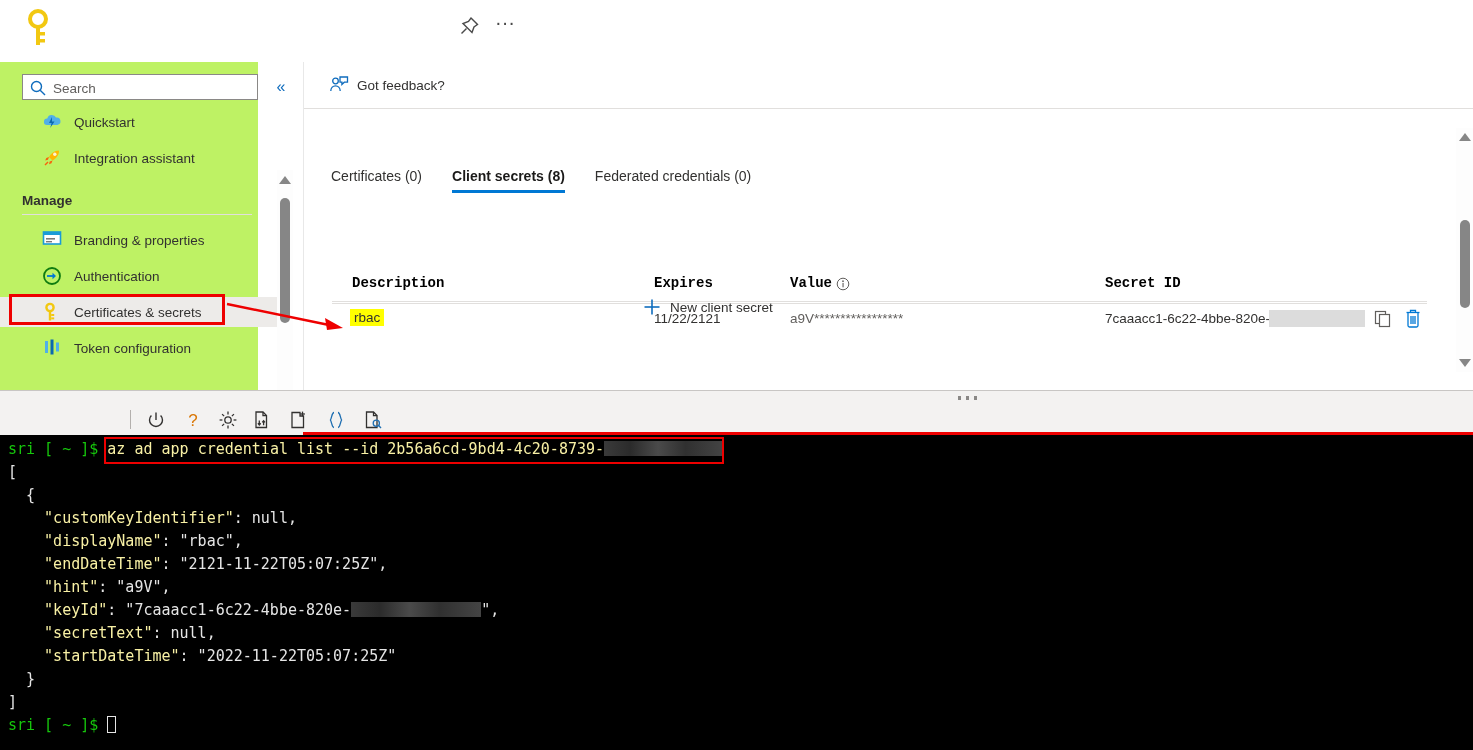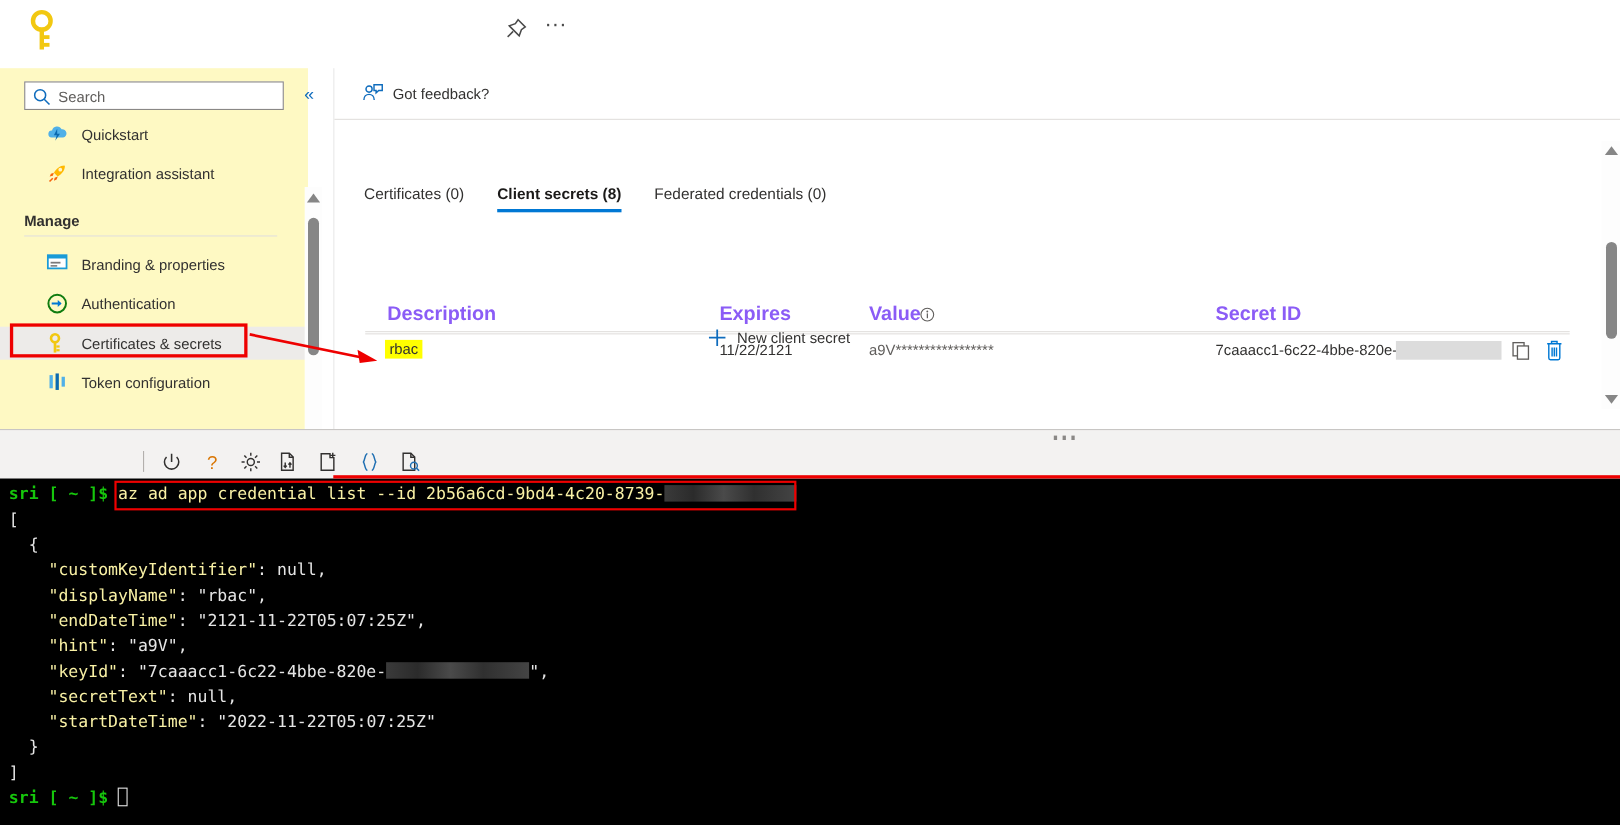--- a/index.html
+++ b/index.html
@@ -35,22 +35,22 @@
     cursor: pointer;
   }
   #more-button {
     position: absolute; left: 492px; top: 12px; width: 26px; height: 28px;
     text-align: center; font-size: 20px; color: #4a4a4a; line-height: 20px;
     cursor: pointer;
   }
 
   
   #sidebar {
-    position: absolute; left: 0; top: 62px; width: 280px; height: 328px;
-    background: #fef9c3;
+    position: absolute; left: 0; top: 62px; width: 258px; height: 328px;
+    background: #bef264;
   }
   #search-wrap {
     position: absolute; left: 22px; top: 12px; width: 236px; height: 26px;
     border: 1px solid #8a8886; background: #fff; box-sizing: border-box;
   }
   #search-icon-box {
     position: absolute; left: 6px; top: 4px; width: 18px; height: 18px;
   }
   #search-input {
     position: absolute; left: 28px; top: 0px; width: 200px; height: 24px;
@@ -150,22 +150,22 @@
     flex: none;
   }
   #new-secret-label { font-size: 13.5px; color: #323130; }
 
   
   #table { position: absolute; left: 28px; top: 207px; width: 1095px; }
   #thead {
     position: absolute; left: 0; top: 0; height: 32px; width: 1095px;
   }
   .th {
-    position: absolute; top: 6px; font-size: 18px; font-weight: bold;
-    color: #8b5cf6; white-space: nowrap;
+    position: absolute; top: 6px; font-size: 14px; font-weight: bold;
+    color: #000000; white-space: nowrap; font-family: Liberation Mono, monospace;
   }
   #head-rule {
     position: absolute; left: 0; top: 32px; width: 1095px; height: 1px;
     background: #e1dfdd;
   }
   #trow {
     position: absolute; left: 0; top: 33px; width: 1095px; height: 34px;
   }
   #row-rule {
     position: absolute; left: 0; top: 34px; width: 1095px; height: 1px;
@@ -248,21 +248,21 @@
   
   #terminal {
     position: absolute; left: 0; top: 435px; width: 1473px; height: 315px;
     background: #000000; overflow: hidden;
     font-family: "DejaVu Sans Mono", monospace;
     font-size: 15px;
   }
   .tline {
     position: absolute; left: 8px; white-space: pre; line-height: 23px;
   }
-  .c-green { color: #16c60c; font-weight: bold; }
+  .c-green { color: #16c60c; font-weight: normal; }
   .c-white { color: #e5e5e5; }
   .c-yellow { color: #f9f1a5; }
   .c-key { color: #f9f1a5; }
   .redact-dark {
     display: inline-block; width: 130px; height: 15px;
     background: linear-gradient(90deg,#3a3a3a 0%,#2b2b2b 22%,#4a4a4a 45%,#303030 68%,#444 100%);
     vertical-align: -2px;
   }
   #cmd-box {
     position: absolute; left: 104px; top: 437px; width: 620px; height: 27px;

